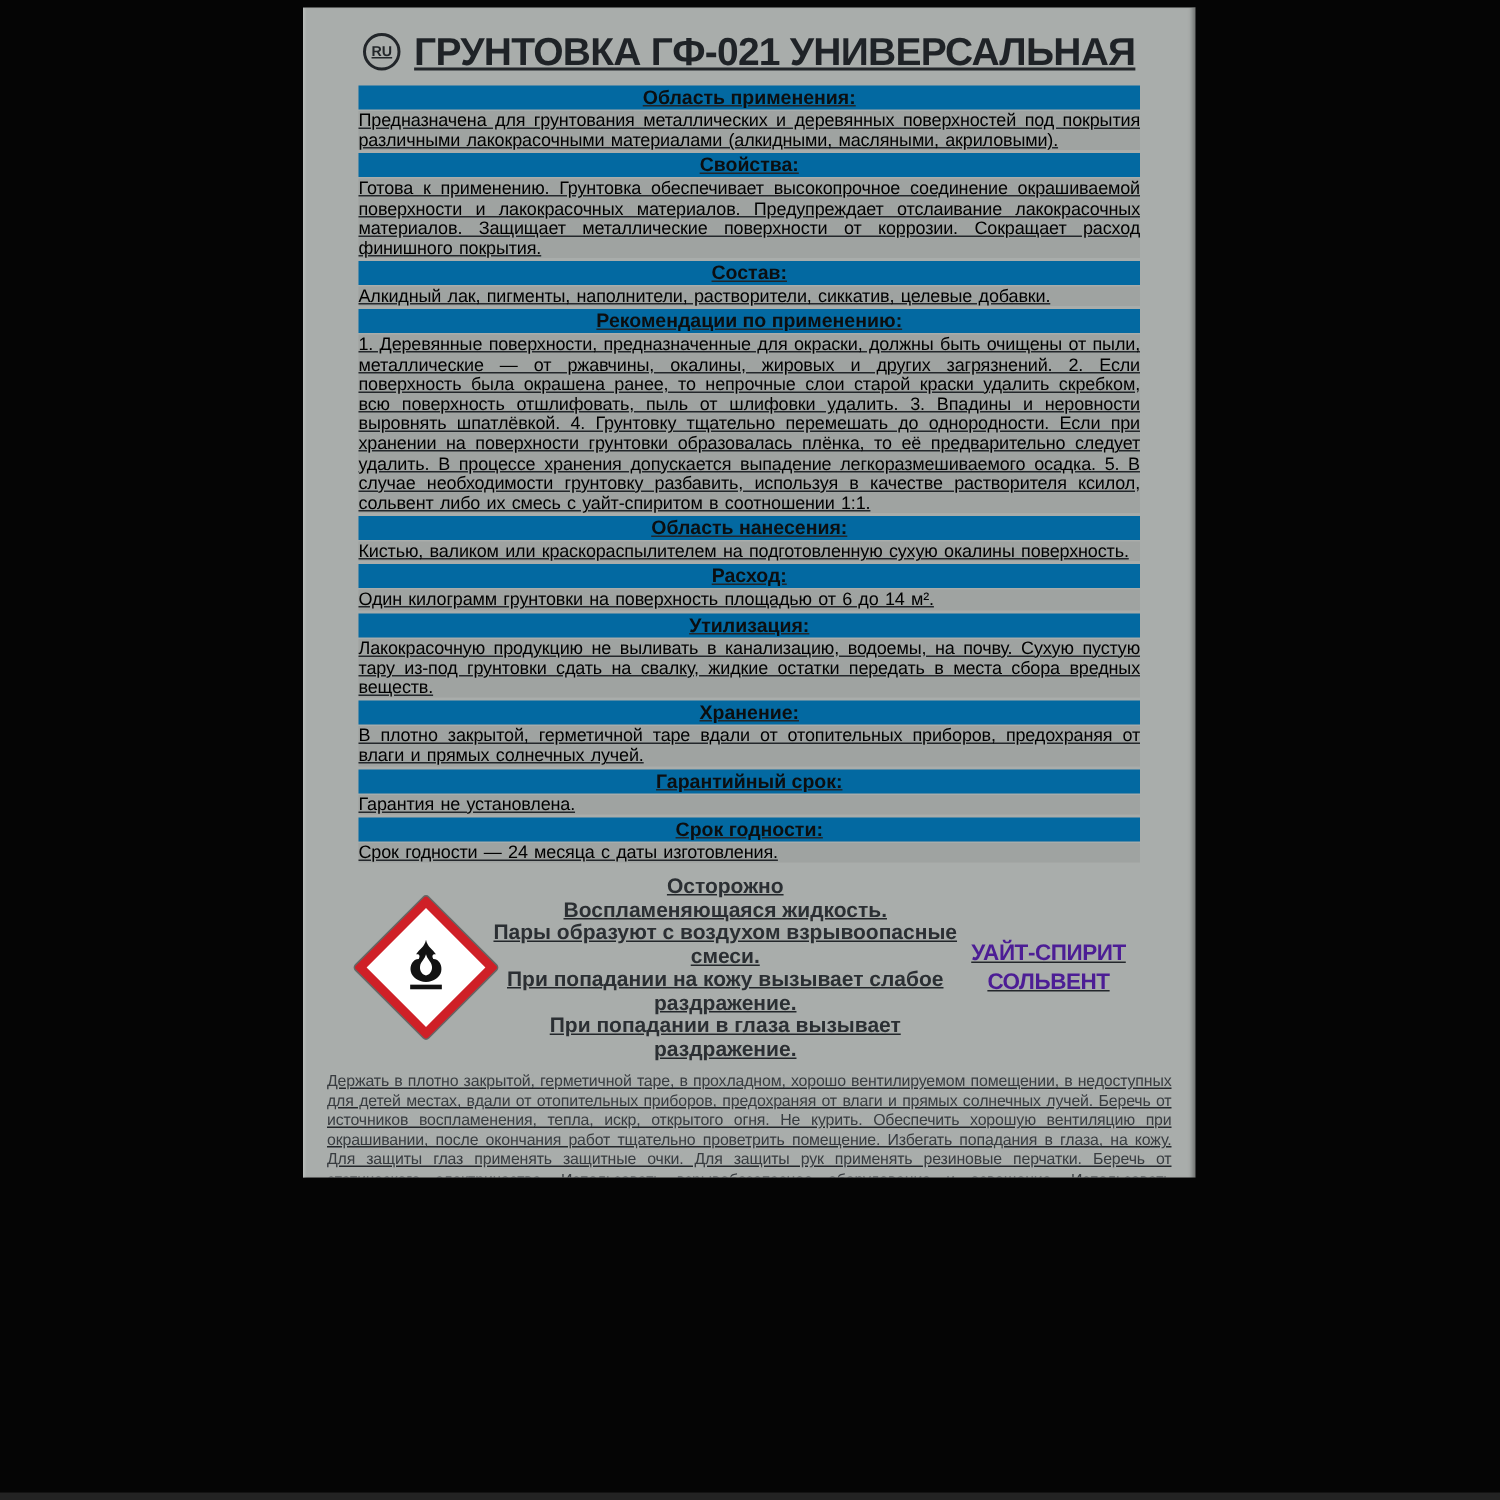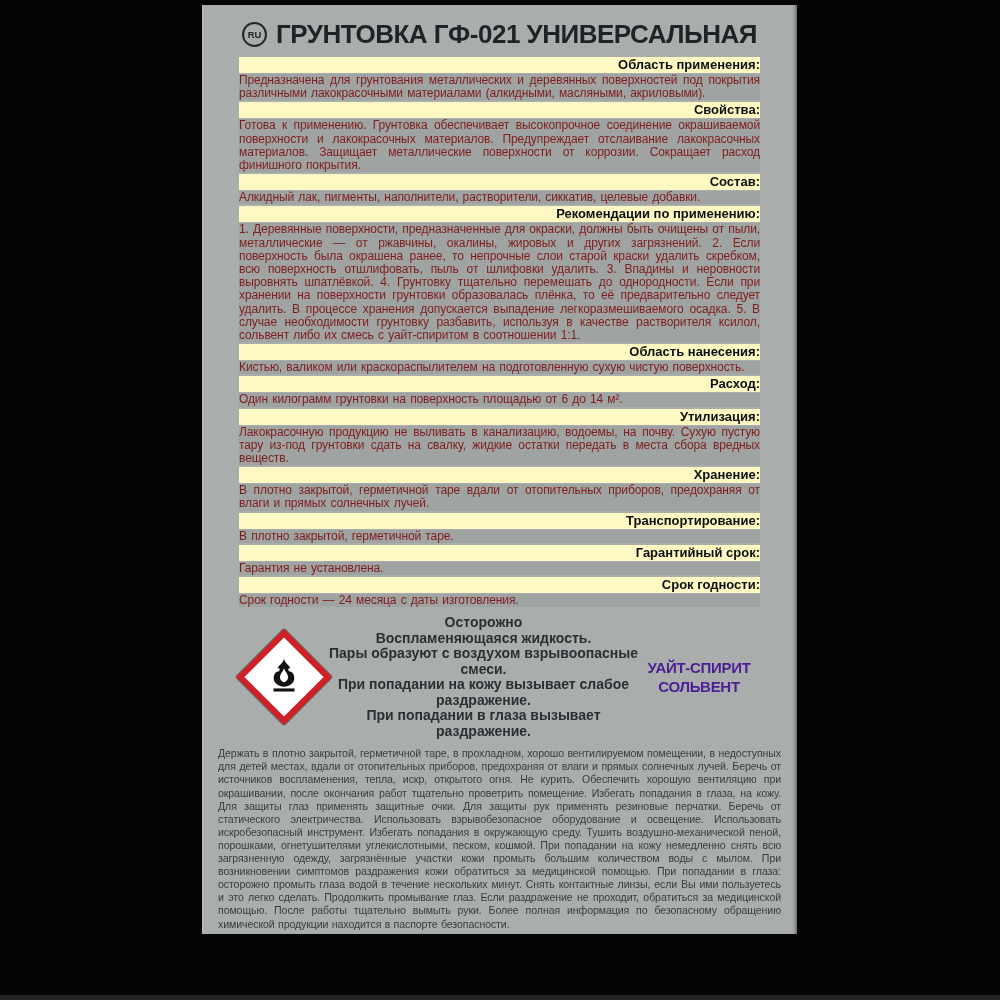--- a/index.html
+++ b/index.html
@@ -4,44 +4,45 @@
 <style>
   html,body{margin:0;padding:0;}
   body{
     width:1000px;height:1000px;position:relative;
     background:#050505;
     font-family:"Liberation Sans","DejaVu Sans",sans-serif;
     overflow:hidden;
   }
   .bottom-strip{position:absolute;left:0;right:0;bottom:0;height:5px;background:#232323;}
   .label{
-    position:absolute;left:202px;top:5px;width:595px;height:929px;
+    position:absolute;left:202px;top:5px;width:595px;height:780px;
     background:#a9adab;
     box-shadow:inset -4px 0 3px -2px rgba(0,0,0,.35), inset 2px 0 2px -1px rgba(255,255,255,.25);
     overflow:hidden;
     color:#23272b;
+    text-decoration:underline;
   }
   .content{padding:12px 37px 0 37px;}
   .title-row{display:flex;align-items:center;justify-content:center;gap:9px;margin-top:2px;}
   .ru-mark{
     width:21px;height:21px;border:2px solid #22262a;border-radius:50%;
     display:flex;align-items:center;justify-content:center;
     font-size:9.5px;font-weight:bold;color:#22262a;flex:0 0 auto;letter-spacing:0;
   }
   .title{font-size:26px;font-weight:bold;color:#1f2327;letter-spacing:-0.5px;white-space:nowrap;}
   .subtitle{text-align:center;font-size:21px;color:#2a2e32;letter-spacing:0.5px;margin-top:1px;}
   .sections{margin-top:7px;}
   .sec{margin:0 0 1px 0;}
   .sec-h{
-    background:#fef9c3;color:#0c0e10;font-weight:bold;font-size:13px;
-    text-align:right;height:16px;line-height:16px;margin:2px 0 1px 0;
+    background:#0369a1;color:#0c0e10;font-weight:bold;font-size:13px;
+    text-align:center;height:16px;line-height:16px;margin:2px 0 1px 0;
   }
   .sec-b{
     margin:0;font-size:12px;line-height:13.2px;text-align:justify;
-    color:#7f1d1d;background:rgba(30,40,40,0.07);
+    color:#000000;background:rgba(30,40,40,0.07);
     letter-spacing:-0.1px;word-spacing:1px;
   }
   .warning{
     display:flex;align-items:center;margin:8px 0 6px 0;padding:0 2px;
   }
   .picto-wrap{flex:0 0 86px;display:flex;align-items:center;justify-content:center;height:80px;}
   .diamond{
     width:56px;height:56px;transform:rotate(45deg);
     background:#fff;border:6px solid #cf2027;border-radius:2px;
     display:flex;align-items:center;justify-content:center;
@@ -86,43 +87,39 @@
         <p class="sec-b">Алкидный лак, пигменты, наполнители, растворители, сиккатив, целевые добавки.</p>
       </section>
 
       <section class="sec">
         <div class="sec-h">Рекомендации по применению:</div>
         <p class="sec-b">1. Деревянные поверхности, предназначенные для окраски, должны быть очищены от пыли, металлические — от ржавчины, окалины, жировых и других загрязнений. 2. Если поверхность была окрашена ранее, то непрочные слои старой краски удалить скребком, всю поверхность отшлифовать, пыль от шлифовки удалить. 3. Впадины и неровности выровнять шпатлёвкой. 4. Грунтовку тщательно перемешать до однородности. Если при хранении на поверхности грунтовки образовалась плёнка, то её предварительно следует удалить. В процессе хранения допускается выпадение легкоразмешиваемого осадка. 5. В случае необходимости грунтовку разбавить, используя в качестве растворителя ксилол, сольвент либо их смесь с уайт-спиритом в соотношении 1:1.</p>
       </section>
 
       <section class="sec">
         <div class="sec-h">Область нанесения:</div>
-        <p class="sec-b">Кистью, валиком или краскораспылителем на подготовленную сухую чистую поверхность.</p>
+        <p class="sec-b">Кистью, валиком или краскораспылителем на подготовленную сухую окалины поверхность.</p>
       </section>
 
       <section class="sec">
         <div class="sec-h">Расход:</div>
         <p class="sec-b">Один килограмм грунтовки на поверхность площадью от 6 до 14 м².</p>
       </section>
 
 
       <section class="sec">
         <div class="sec-h">Утилизация:</div>
         <p class="sec-b">Лакокрасочную продукцию не выливать в канализацию, водоемы, на почву. Сухую пустую тару из-под грунтовки сдать на свалку, жидкие остатки передать в места сбора вредных веществ.</p>
       </section>
 
       <section class="sec">
         <div class="sec-h">Хранение:</div>
         <p class="sec-b">В плотно закрытой, герметичной таре вдали от отопительных приборов, предохраняя от влаги и прямых солнечных лучей.</p>
       </section>
 
-      <section class="sec">
-        <div class="sec-h">Транспортирование:</div>
-        <p class="sec-b">В плотно закрытой, герметичной таре.</p>
-      </section>
 
       <section class="sec">
         <div class="sec-h">Гарантийный срок:</div>
         <p class="sec-b">Гарантия не установлена.</p>
       </section>
 
       <section class="sec">
         <div class="sec-h">Срок годности:</div>
         <p class="sec-b">Срок годности — 24 месяца с даты изготовления.</p>
       </section>

